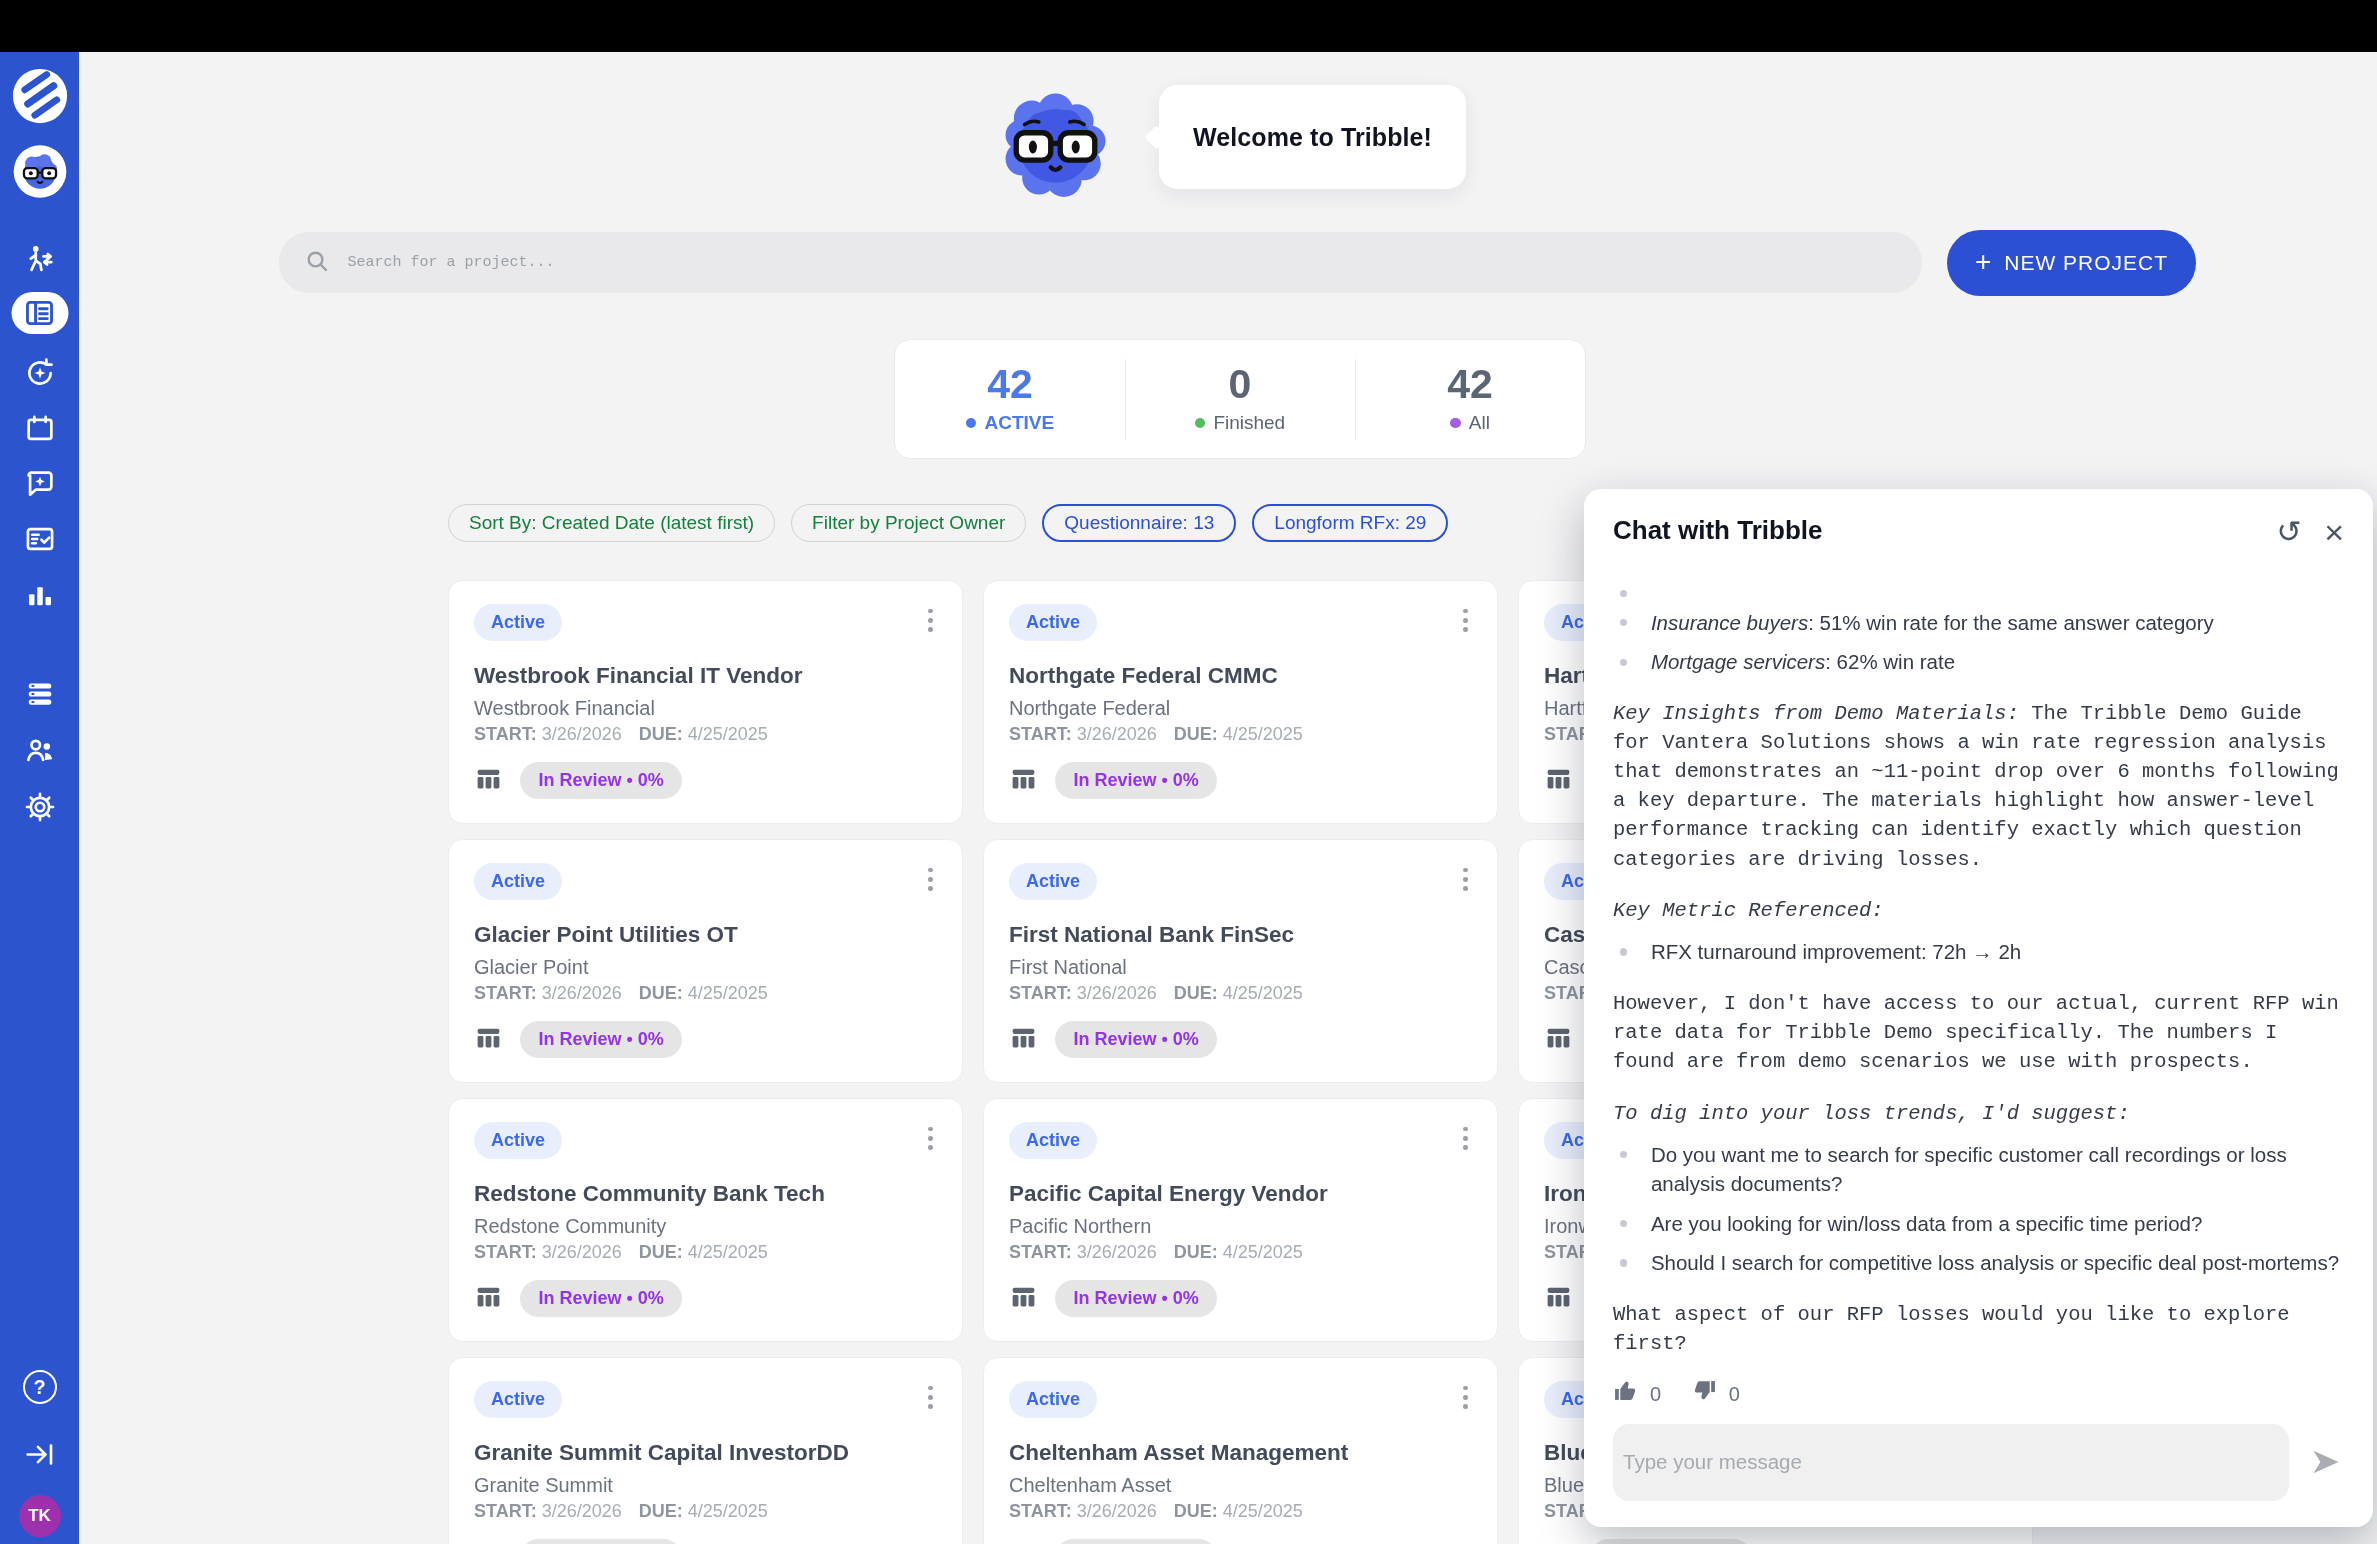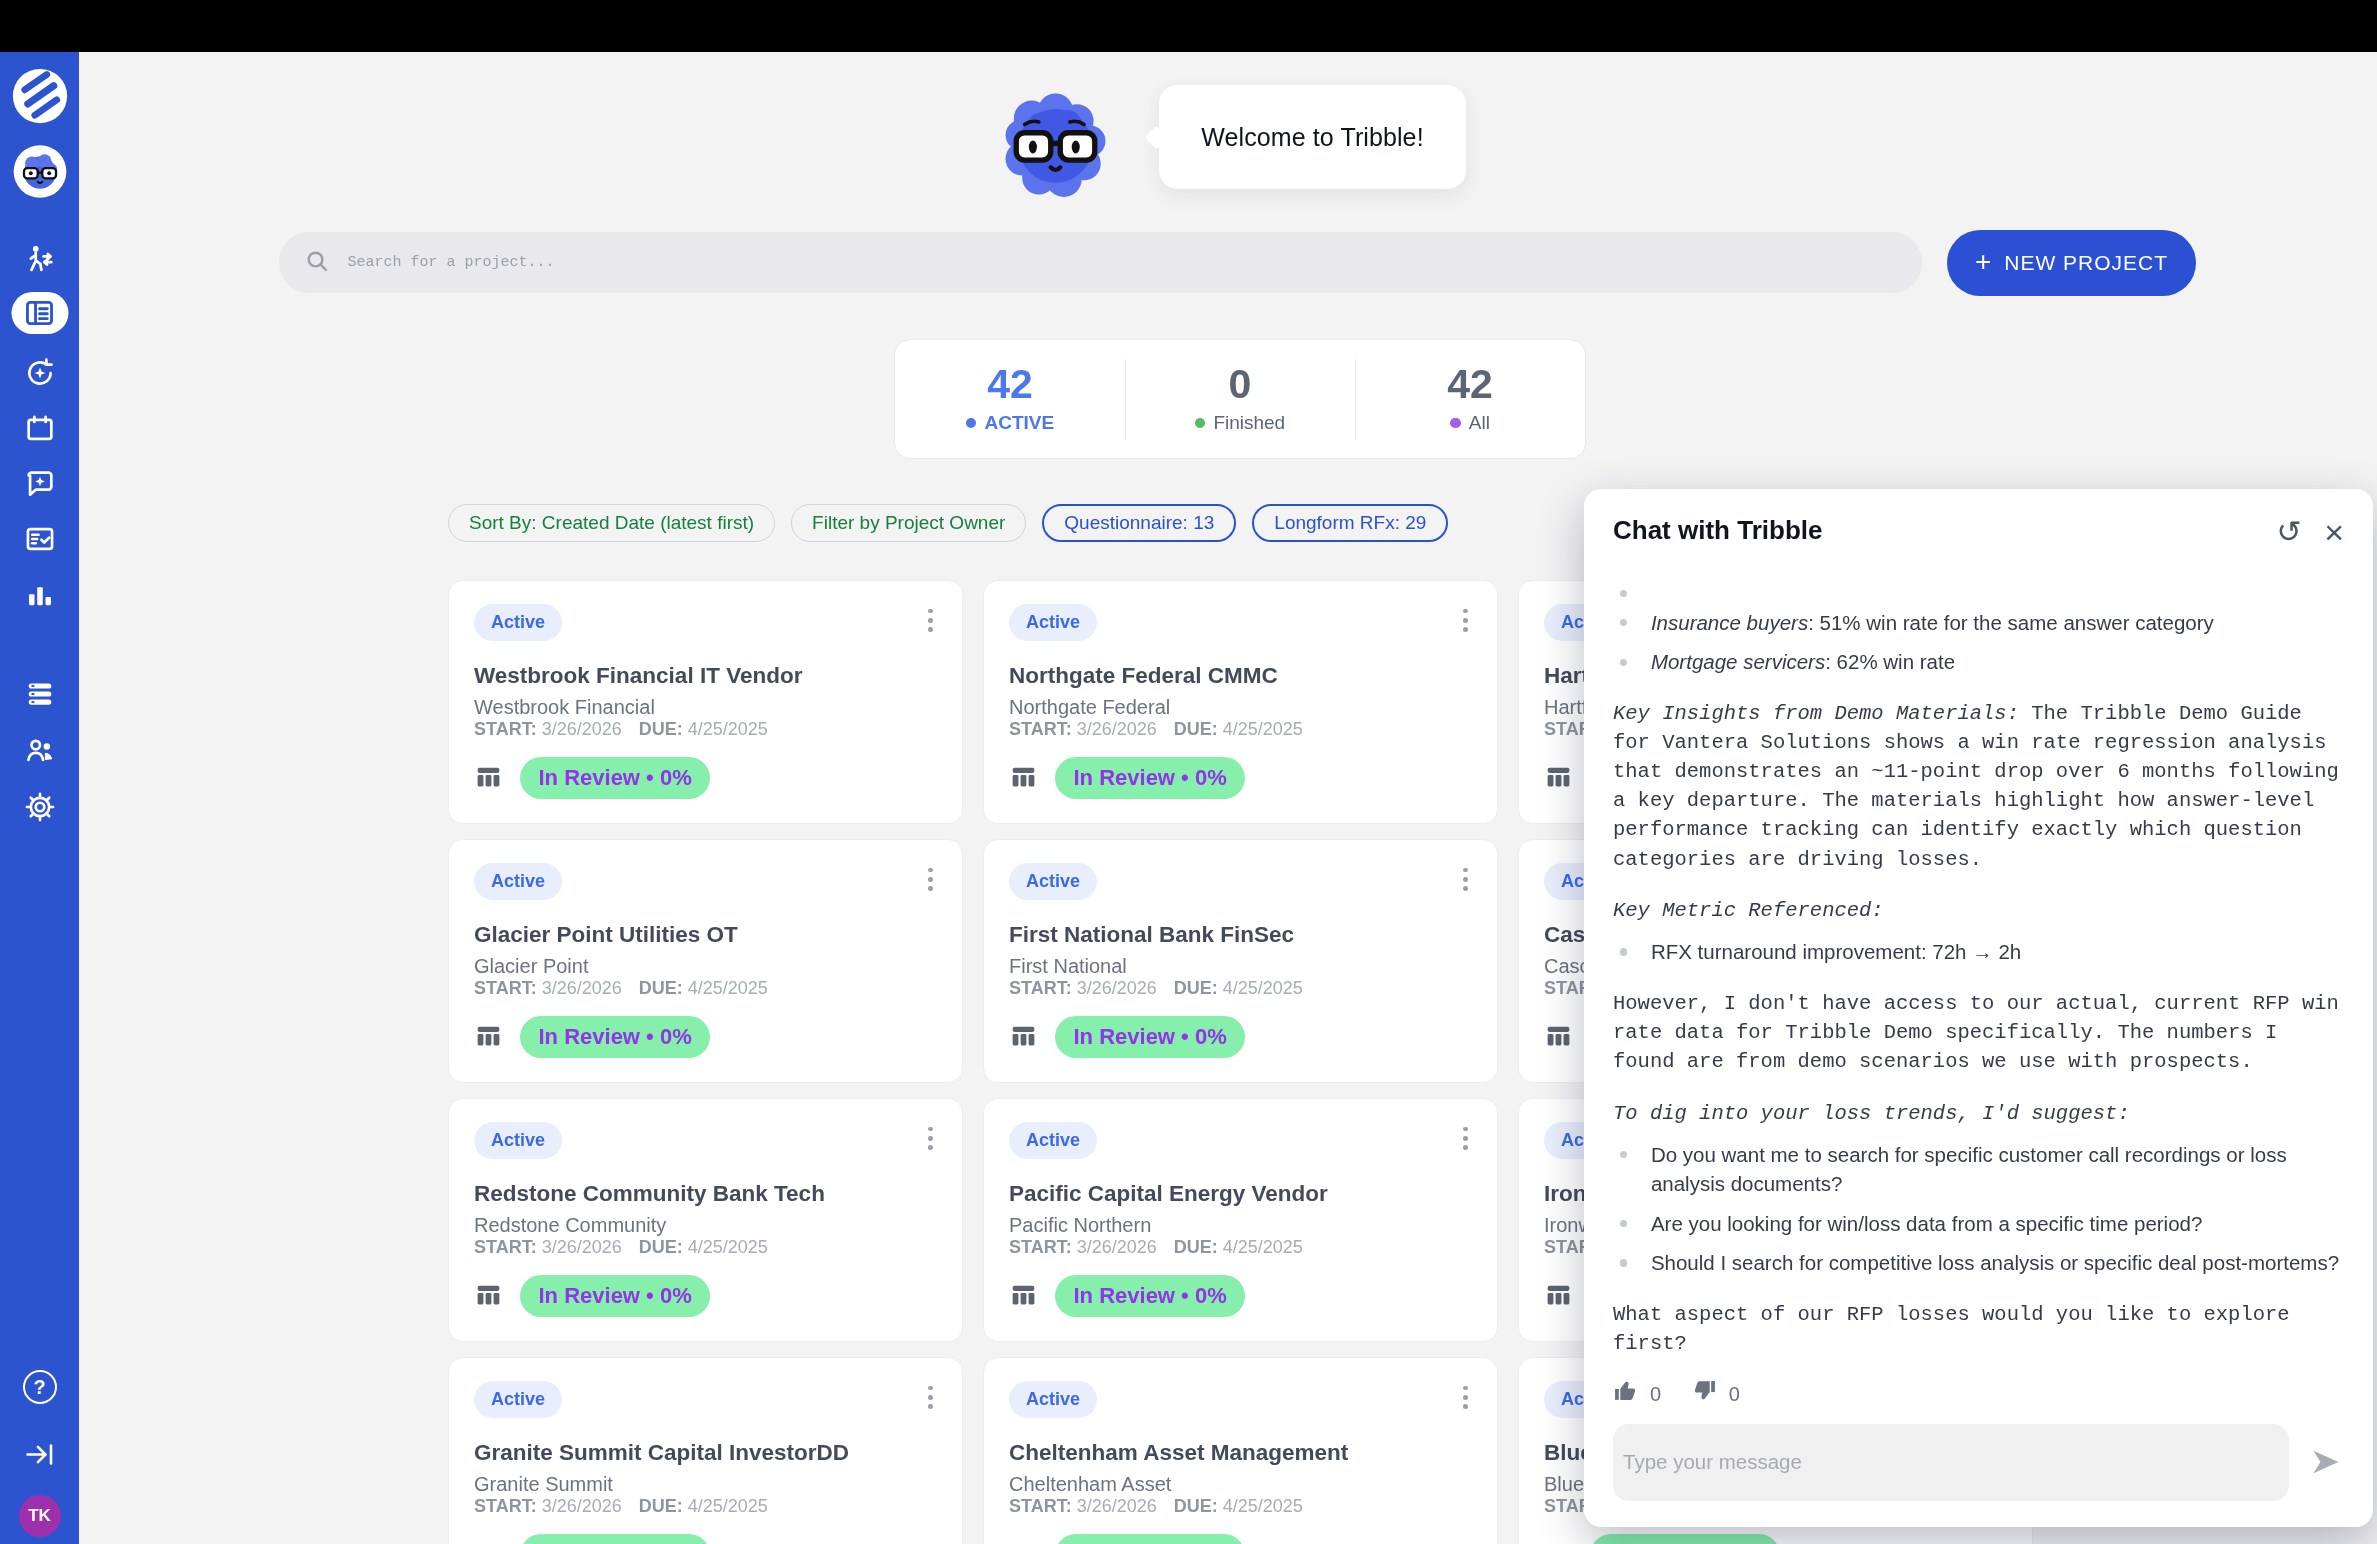--- a/index.html
+++ b/index.html
@@ -16,21 +16,21 @@
   .side-item svg { display:block; }
   .side-pill { background:#fff; border-radius:22.5px; width:57px; height:42px; }
   .help-ring { width:34px; height:34px; border:2.6px solid #fff; border-radius:50%; color:#fff; font-size:20px; font-weight:700; display:flex; align-items:center; justify-content:center; }
   .tk-avatar { width:42px; height:42px; border-radius:50%; color:#fff; font-size:17px; font-weight:700; display:flex; align-items:center; justify-content:center; }
 
   
   .hero-mascot { position:absolute; left:996px; top:86px; width:119px; height:122px; z-index:5; }
   .bubble { position:absolute; left:1159px; top:85px; width:307px; height:104px; background:#fff; border-radius:18.5px;
             box-shadow:0 6.6px 20px rgba(17,24,39,.07); display:flex; align-items:center; justify-content:center; z-index:5; }
   .bubble:before { content:""; position:absolute; left:-10.6px; top:44px; width:17px; height:17px; background:#fff; transform:rotate(45deg); border-radius:2.6px; }
-  .bubble-text { font-size:25px; font-weight:400; color:#0f1420; letter-spacing:0.1px; }
+  .bubble-text { font-size:25px; font-weight:700; color:#0f1420; letter-spacing:0.1px; }
 
   
   .search-bar { position:absolute; left:279px; top:232px; width:1643px; height:61px; background:#e9e9eb; border-radius:30px;
                 display:flex; align-items:center; padding:0 25px; gap:17px; }
   .search-bar input { flex:1; border:none; outline:none; background:transparent; font-family:Liberation Mono, monospace; font-size:15px; color:#1d4ed8; }
   .search-bar input::placeholder { color:#9aa0a8; }
   .btn-new { position:absolute; left:1947px; top:230px; width:249px; height:66px; background:#2b50d3; border:none; border-radius:33px;
              color:#fff; font-family:"Liberation Sans",sans-serif; font-size:21px; letter-spacing:1px; display:flex; align-items:center; justify-content:center; gap:12px; cursor:pointer; }
   .btn-new .plus { font-size:28px; font-weight:400; margin-top:-2.6px; }
 
@@ -58,21 +58,21 @@
   .card-top { display:flex; align-items:flex-start; justify-content:space-between; }
   .pill-status { background:#e8eefc; color:#3b69e8; font-size:18px; font-weight:700; padding:8px 17px; border-radius:660px; }
   .kebab { display:flex; flex-direction:column; gap:4.6px; padding:5.3px 4px; cursor:pointer; }
   .kebab i { width:4.6px; height:4.6px; border-radius:50%; background:#9aa0a8; }
   .card-title { margin-top:22.5px; font-size:22.5px; font-weight:700; color:#434a59; white-space:nowrap; overflow:hidden; }
   .card-sub { margin-top:8px; font-size:20px; color:#6b7280; white-space:nowrap; overflow:hidden; }
   .card-meta { margin-top:auto; font-size:18px; color:#a6acb5; white-space:nowrap; }
   .card-meta b { color:#8f959e; font-weight:700; }
   .card-meta .sp { display:inline-block; width:17px; }
   .card-foot { margin-top:17px; display:flex; align-items:center; gap:17px; }
-  .pill-review { background:#86efac; color:#9333ea; font-size:22px; font-weight:700; padding:8px 18.5px; border-radius:660px; }
+  .pill-review { background:#e5e5e5; color:#9333ea; font-size:18px; font-weight:700; padding:8px 18.5px; border-radius:660px; }
 
   
   .chat { position:absolute; left:1584px; top:489px; width:789px; height:1038px; background:#fff; border-radius:17px;
           box-shadow:0 16px 46px rgba(15,23,42,.28); z-index:20; display:flex; flex-direction:column; }
   .chat-head { display:flex; justify-content:space-between; padding:26.4px 29px 12px 29px; }
   .chat-title { font-size:26px; font-weight:700; color:#101521; }
   .chat-head-icons { display:flex; align-items:center; gap:22.5px; color:#4b5563; }
   .icon-btn { cursor:pointer; display:flex; align-items:center; justify-content:center; }
   .icon-history { font-size:30px; line-height:1; }
   .icon-close { font-size:34px; line-height:1; }

